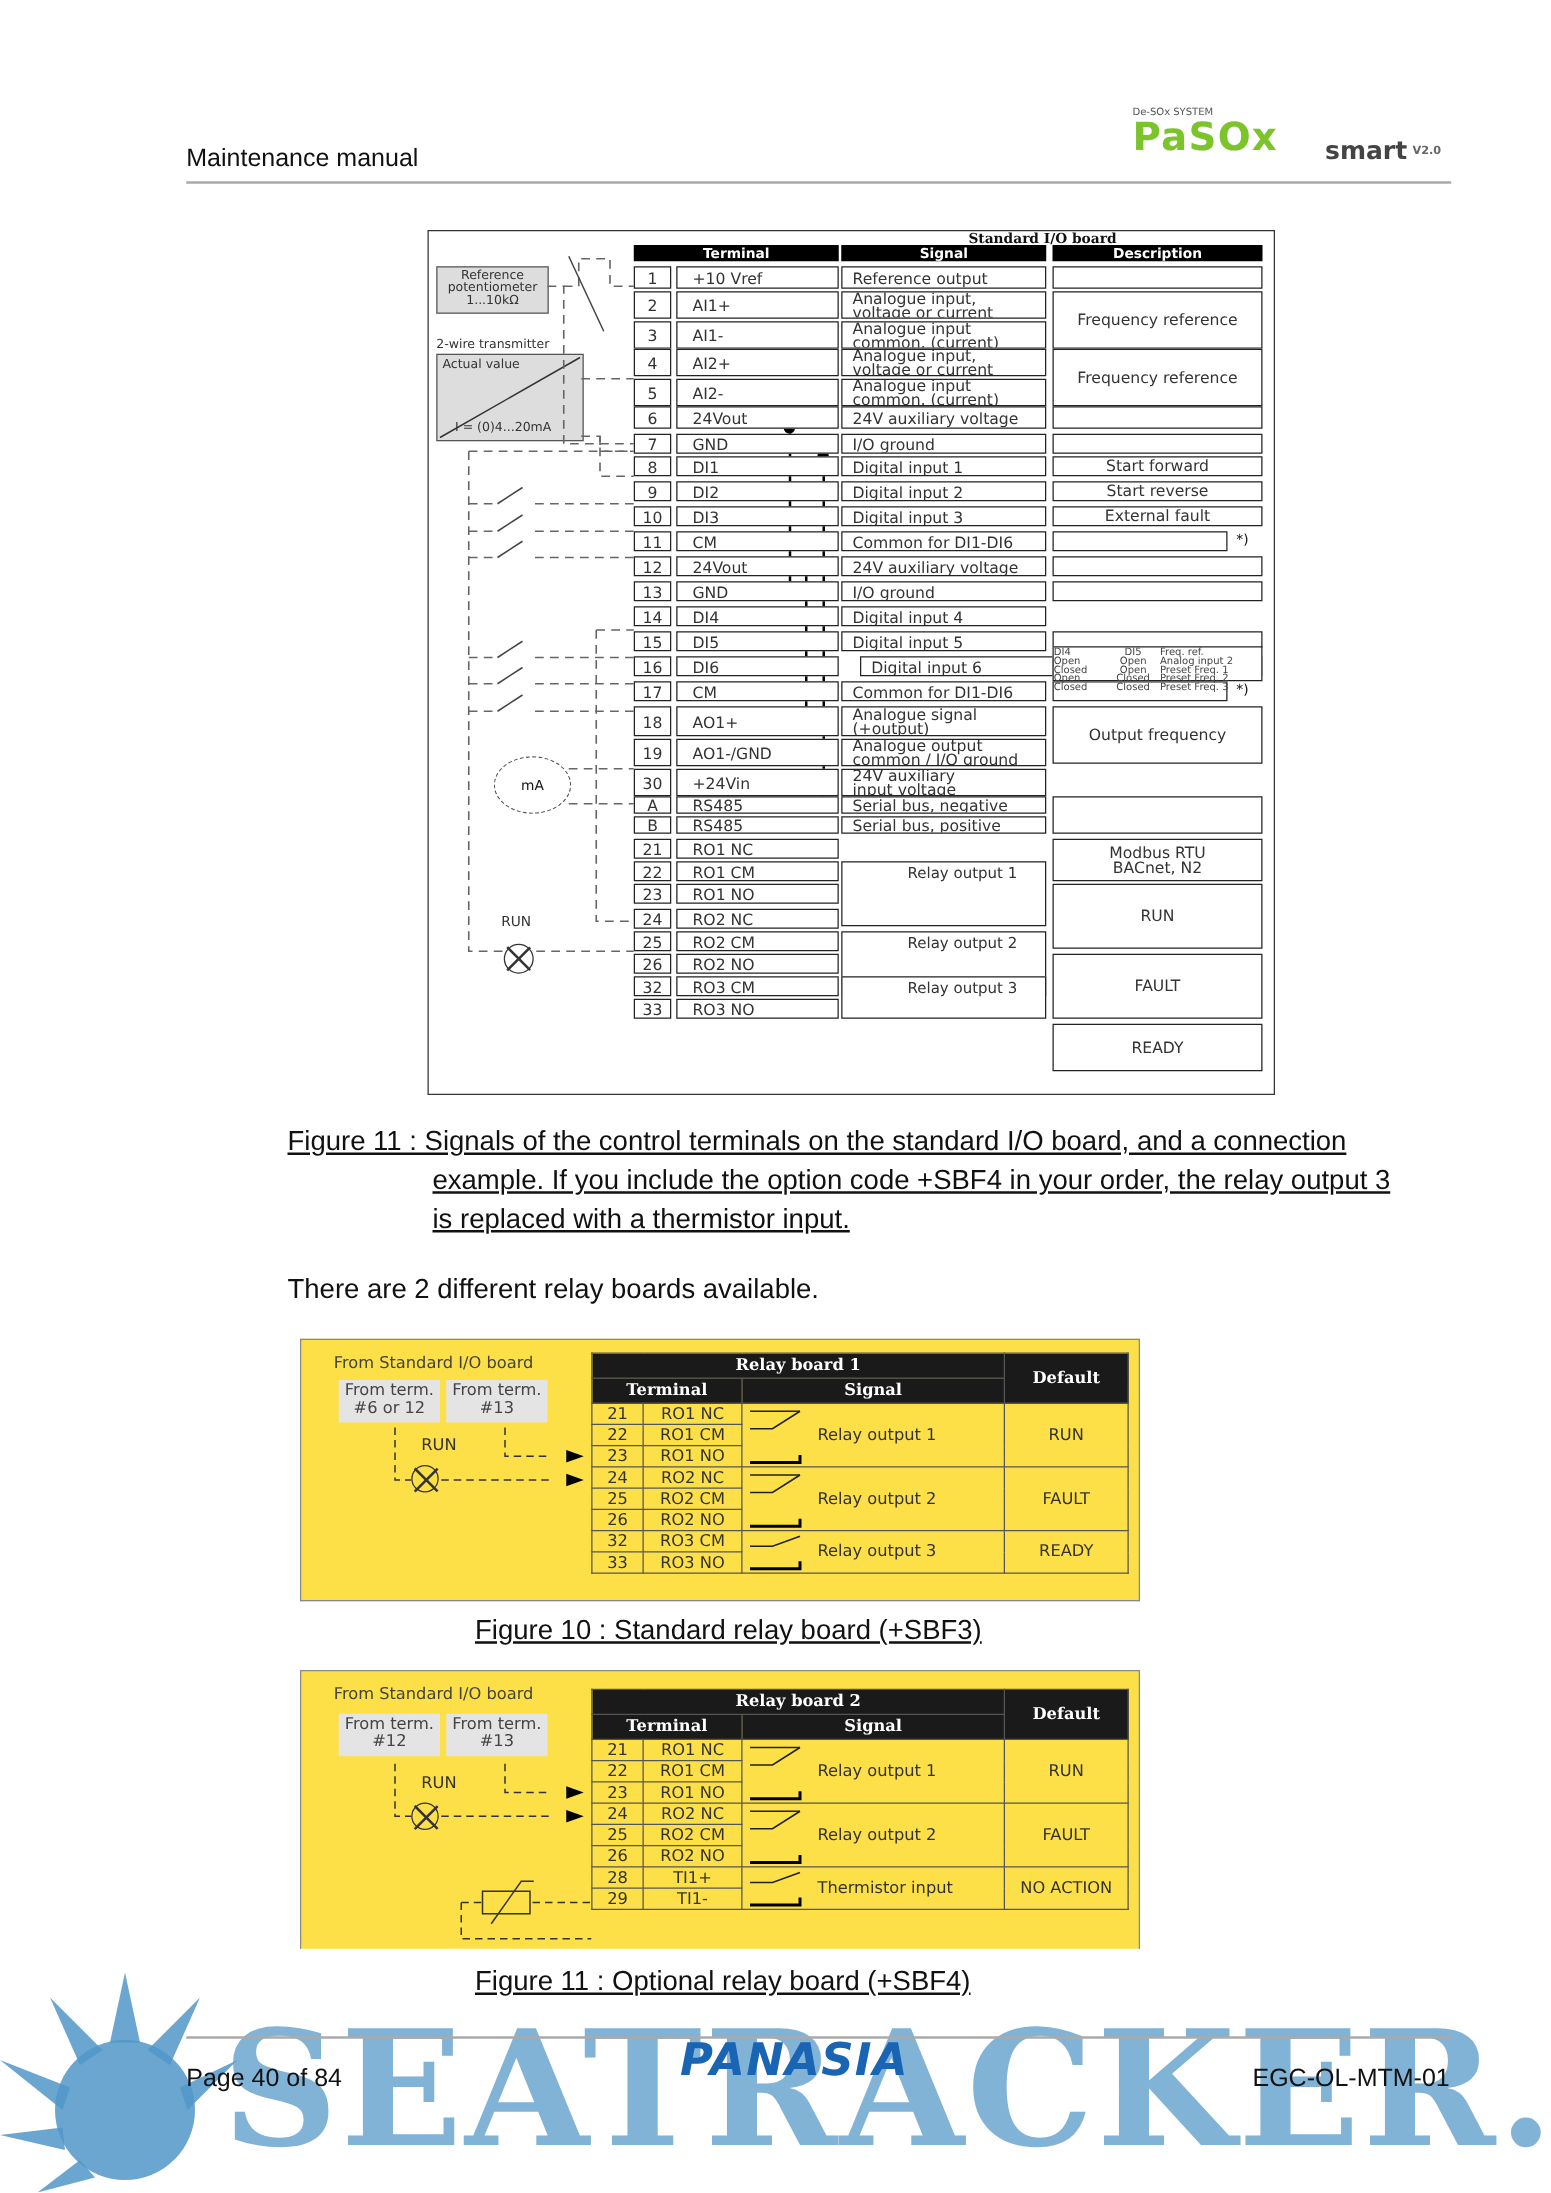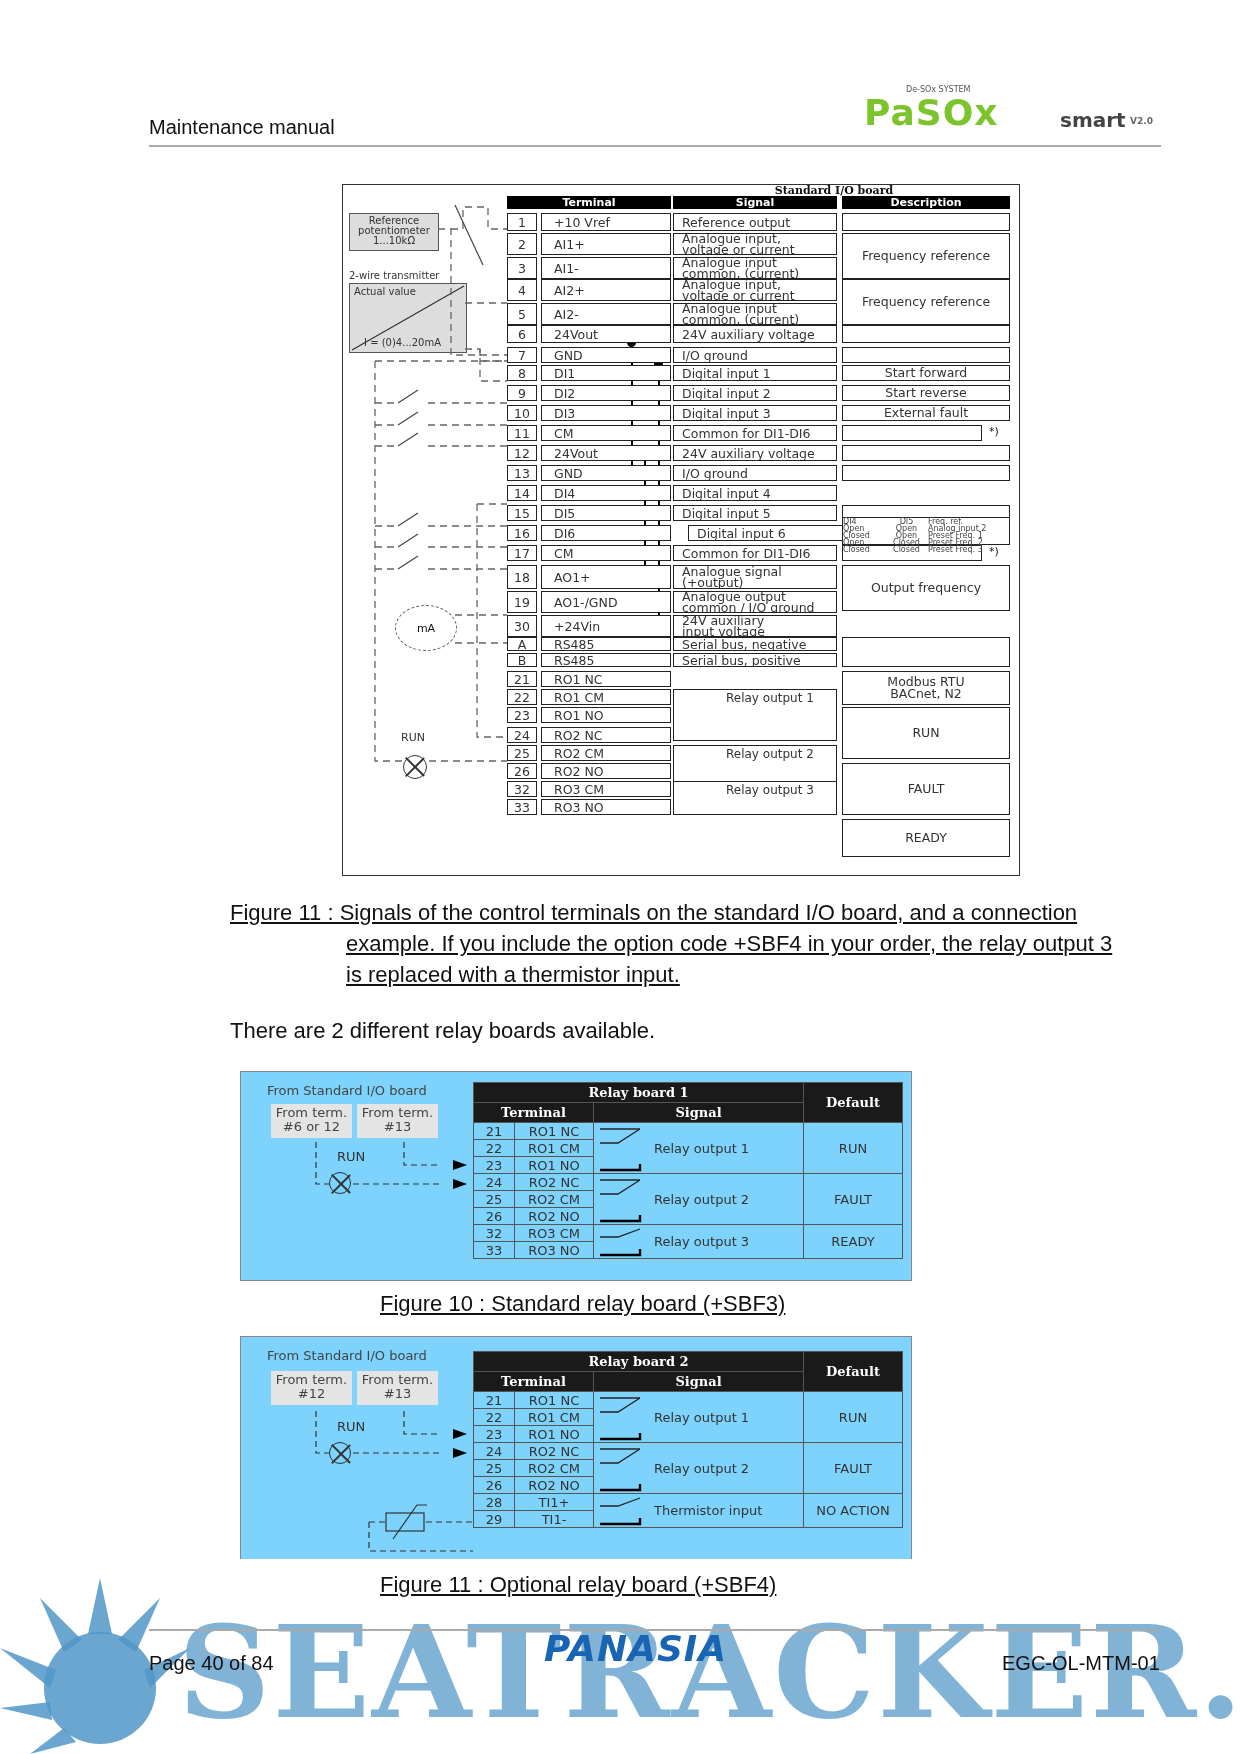--- a/index.html
+++ b/index.html
@@ -2,40 +2,40 @@
 <html><head>
 <meta charset="utf-8">
 <style>
   html,body{margin:0;padding:0;background:#fff;}
   body{width:1241px;height:1754px;position:relative;overflow:hidden;font-family:"DejaVu Sans",sans-serif;color:#111;}
   .abs{position:absolute;}
   
   .hdr-title{left:149px;top:116px;font-size:20px;font-family:"Liberation Sans",sans-serif;}
   .hdr-line{left:149px;top:145px;width:1012px;height:2px;background:#aaa;}
   .logo-small{left:906px;top:85px;font-size:8px;color:#555;}
-  .logo-big{left:864px;top:92px;font-size:36px;font-weight:bold;color:#7cc42c;letter-spacing:1px;font-family:"DejaVu Sans",sans-serif;}
+  .logo-big{left:906px;top:92px;font-size:31px;font-weight:bold;color:#7cc42c;letter-spacing:1px;font-family:"DejaVu Sans",sans-serif;}
   .logo-smart{left:1060px;top:108px;font-size:20px;color:#444;font-weight:bold;}
   .logo-v{left:1130px;top:116px;font-size:9px;color:#666;font-weight:bold;}
   
   .fig1{left:342px;top:184px;width:676px;height:690px;border:1.5px solid #333;background:#fff;}
   .f1-hdr{background:#000;color:#fff;font-weight:bold;font-size:11px;text-align:center;height:13px;line-height:13px;}
   .cell{position:absolute;border:1.5px solid #222;box-sizing:border-box;font-size:12.5px;color:#333;display:flex;align-items:center;overflow:hidden;white-space:nowrap;background:#fff;}
   .cell.num{justify-content:center;}
   .cell.name{padding-left:12px;}
   .cell.sig{padding-left:8px;line-height:11px;font-size:12.5px;white-space:pre-line;}
   .cell.desc{justify-content:center;text-align:center;white-space:pre-line;line-height:12px;}
   .leftbox{position:absolute;background:#ddd;border:1px solid #555;font-size:10px;text-align:center;line-height:10px;color:#333;}
   .dot{position:absolute;width:9px;height:9px;border-radius:50%;background:#000;}
   .vline{position:absolute;width:2px;background:#000;}
   .smalltbl{position:absolute;font-size:8px;line-height:7px;color:#444;}
   
   .cap{font-family:"Liberation Sans",sans-serif;font-size:22px;text-decoration:underline;color:#111;}
   .body-text{font-family:"Liberation Sans",sans-serif;font-size:22px;color:#111;}
   
-  .rb{position:absolute;border:1.5px solid #888;background:#7dd3fc;}
+  .rb{position:absolute;border:1.5px solid #888;background:#fde047;}
   .rb-from{position:absolute;font-size:13px;color:#444;}
   .rb-term{position:absolute;background:#e4e4e4;font-size:13px;color:#444;text-align:center;line-height:14px;}
   .rb-table{position:absolute;border-collapse:collapse;font-size:13px;color:#333;}
   .rb-table td,.rb-table th{border:1px solid #555;padding:0;text-align:center;}
   .rb-table th{background:#1a1a1a;color:#fff;font-weight:bold;font-family:"DejaVu Serif",serif;}
   .rb-table td.sigcell{text-align:left;padding-left:60px;position:relative;border-bottom-color:#555;}
   .rb-run{position:absolute;font-size:13px;color:#333;}
   .lamp{position:absolute;width:22px;height:22px;border:1.5px solid #333;border-radius:50%;}
   .lamp:before,.lamp:after{content:"";position:absolute;left:10px;top:-2px;width:1.5px;height:26px;background:#333;}
   .lamp:before{transform:rotate(45deg);} .lamp:after{transform:rotate(-45deg);}

